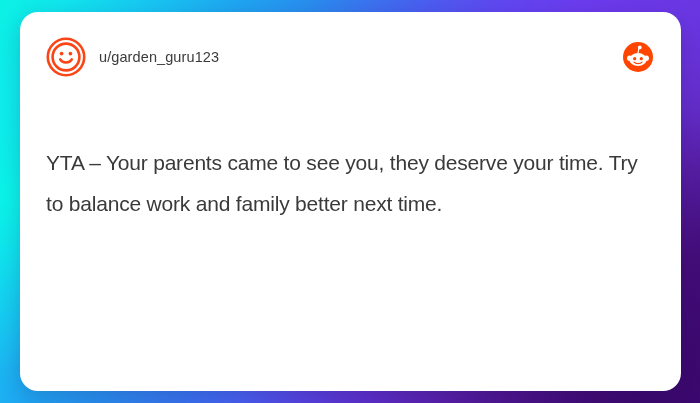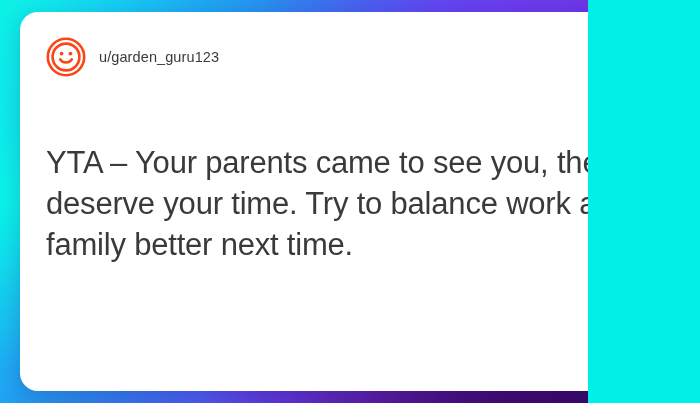--- a/index.html
+++ b/index.html
@@ -10,21 +10,21 @@
     overflow: hidden;
   }
 
   body {
     font-family: "Liberation Sans", sans-serif;
     background: #00efe6;
   }
 
   #stage {
     position: relative;
-    width: 588px;
+    width: 700px;
     height: 403px;
     overflow: hidden;
   }
 
   
   .backdrop {
     position: absolute;
     inset: 0;
     background:
       linear-gradient(118deg,
@@ -100,21 +100,21 @@
   }
 
   
   .card-body {
     flex: 1 1 auto;
     display: flex;
     align-items: flex-start;
     padding-top: 62px;
   }
   .comment-text {
-    font-size: 31px;
+    font-size: 21px;
     line-height: 41px;
     color: #3a3a3a;
     font-weight: 400;
     letter-spacing: -0.2px;
     max-width: 600px;
   }
 </style>
 </head>
 <body>
 

